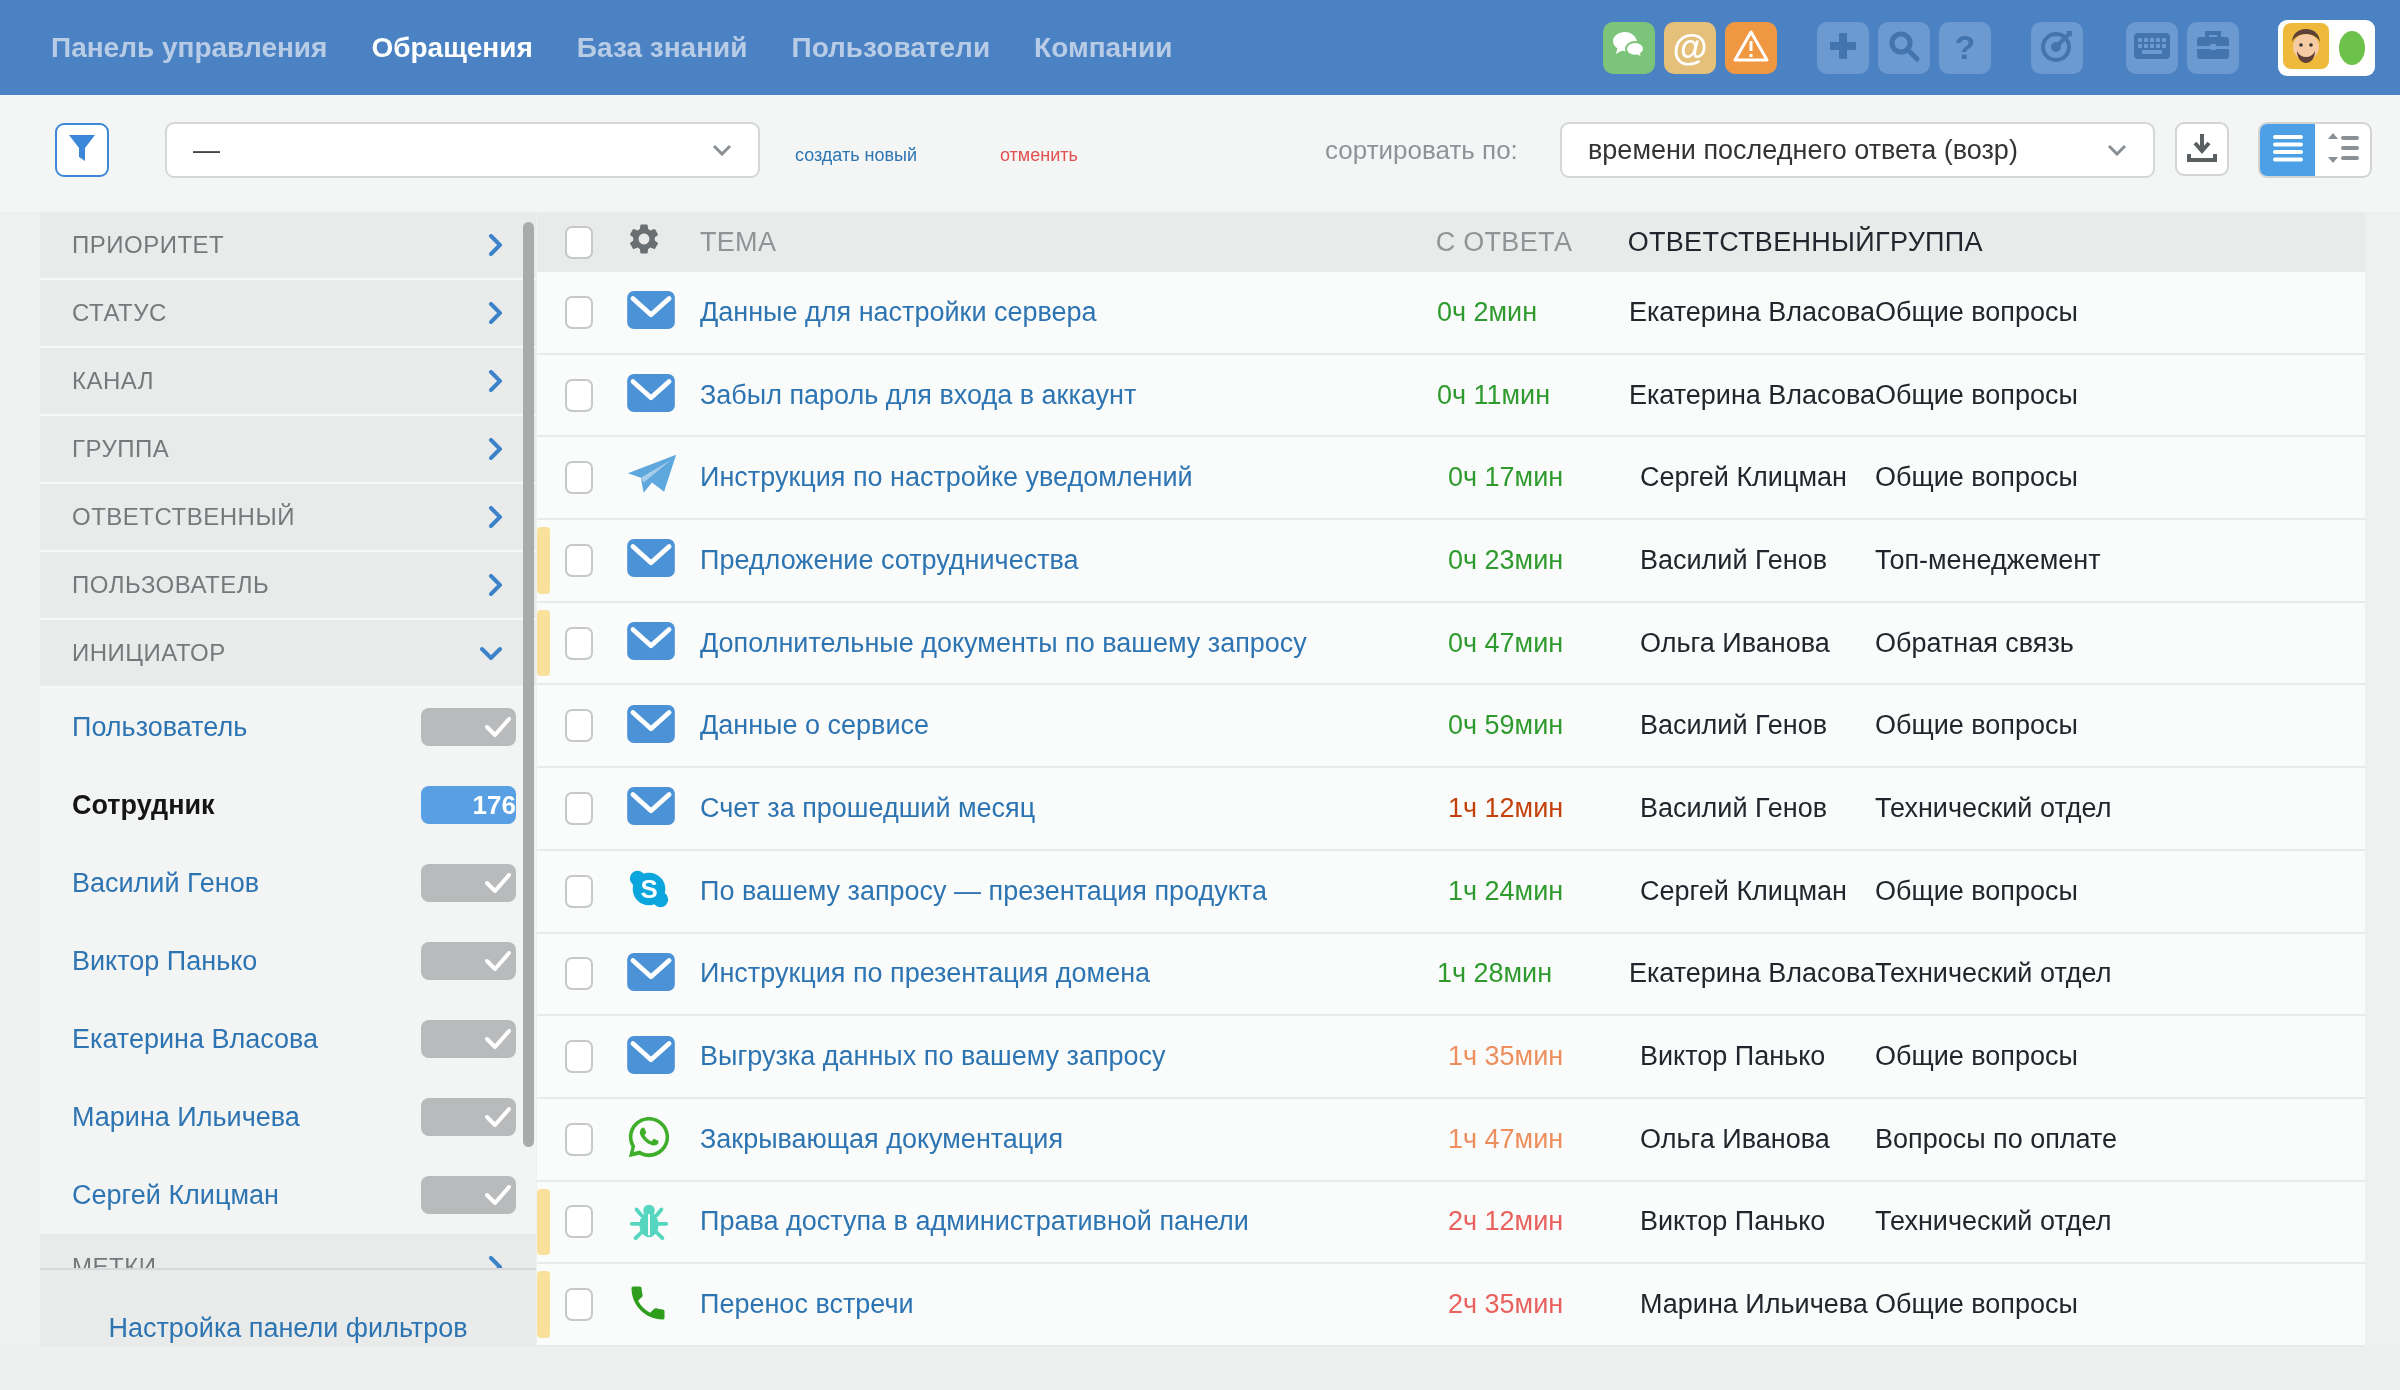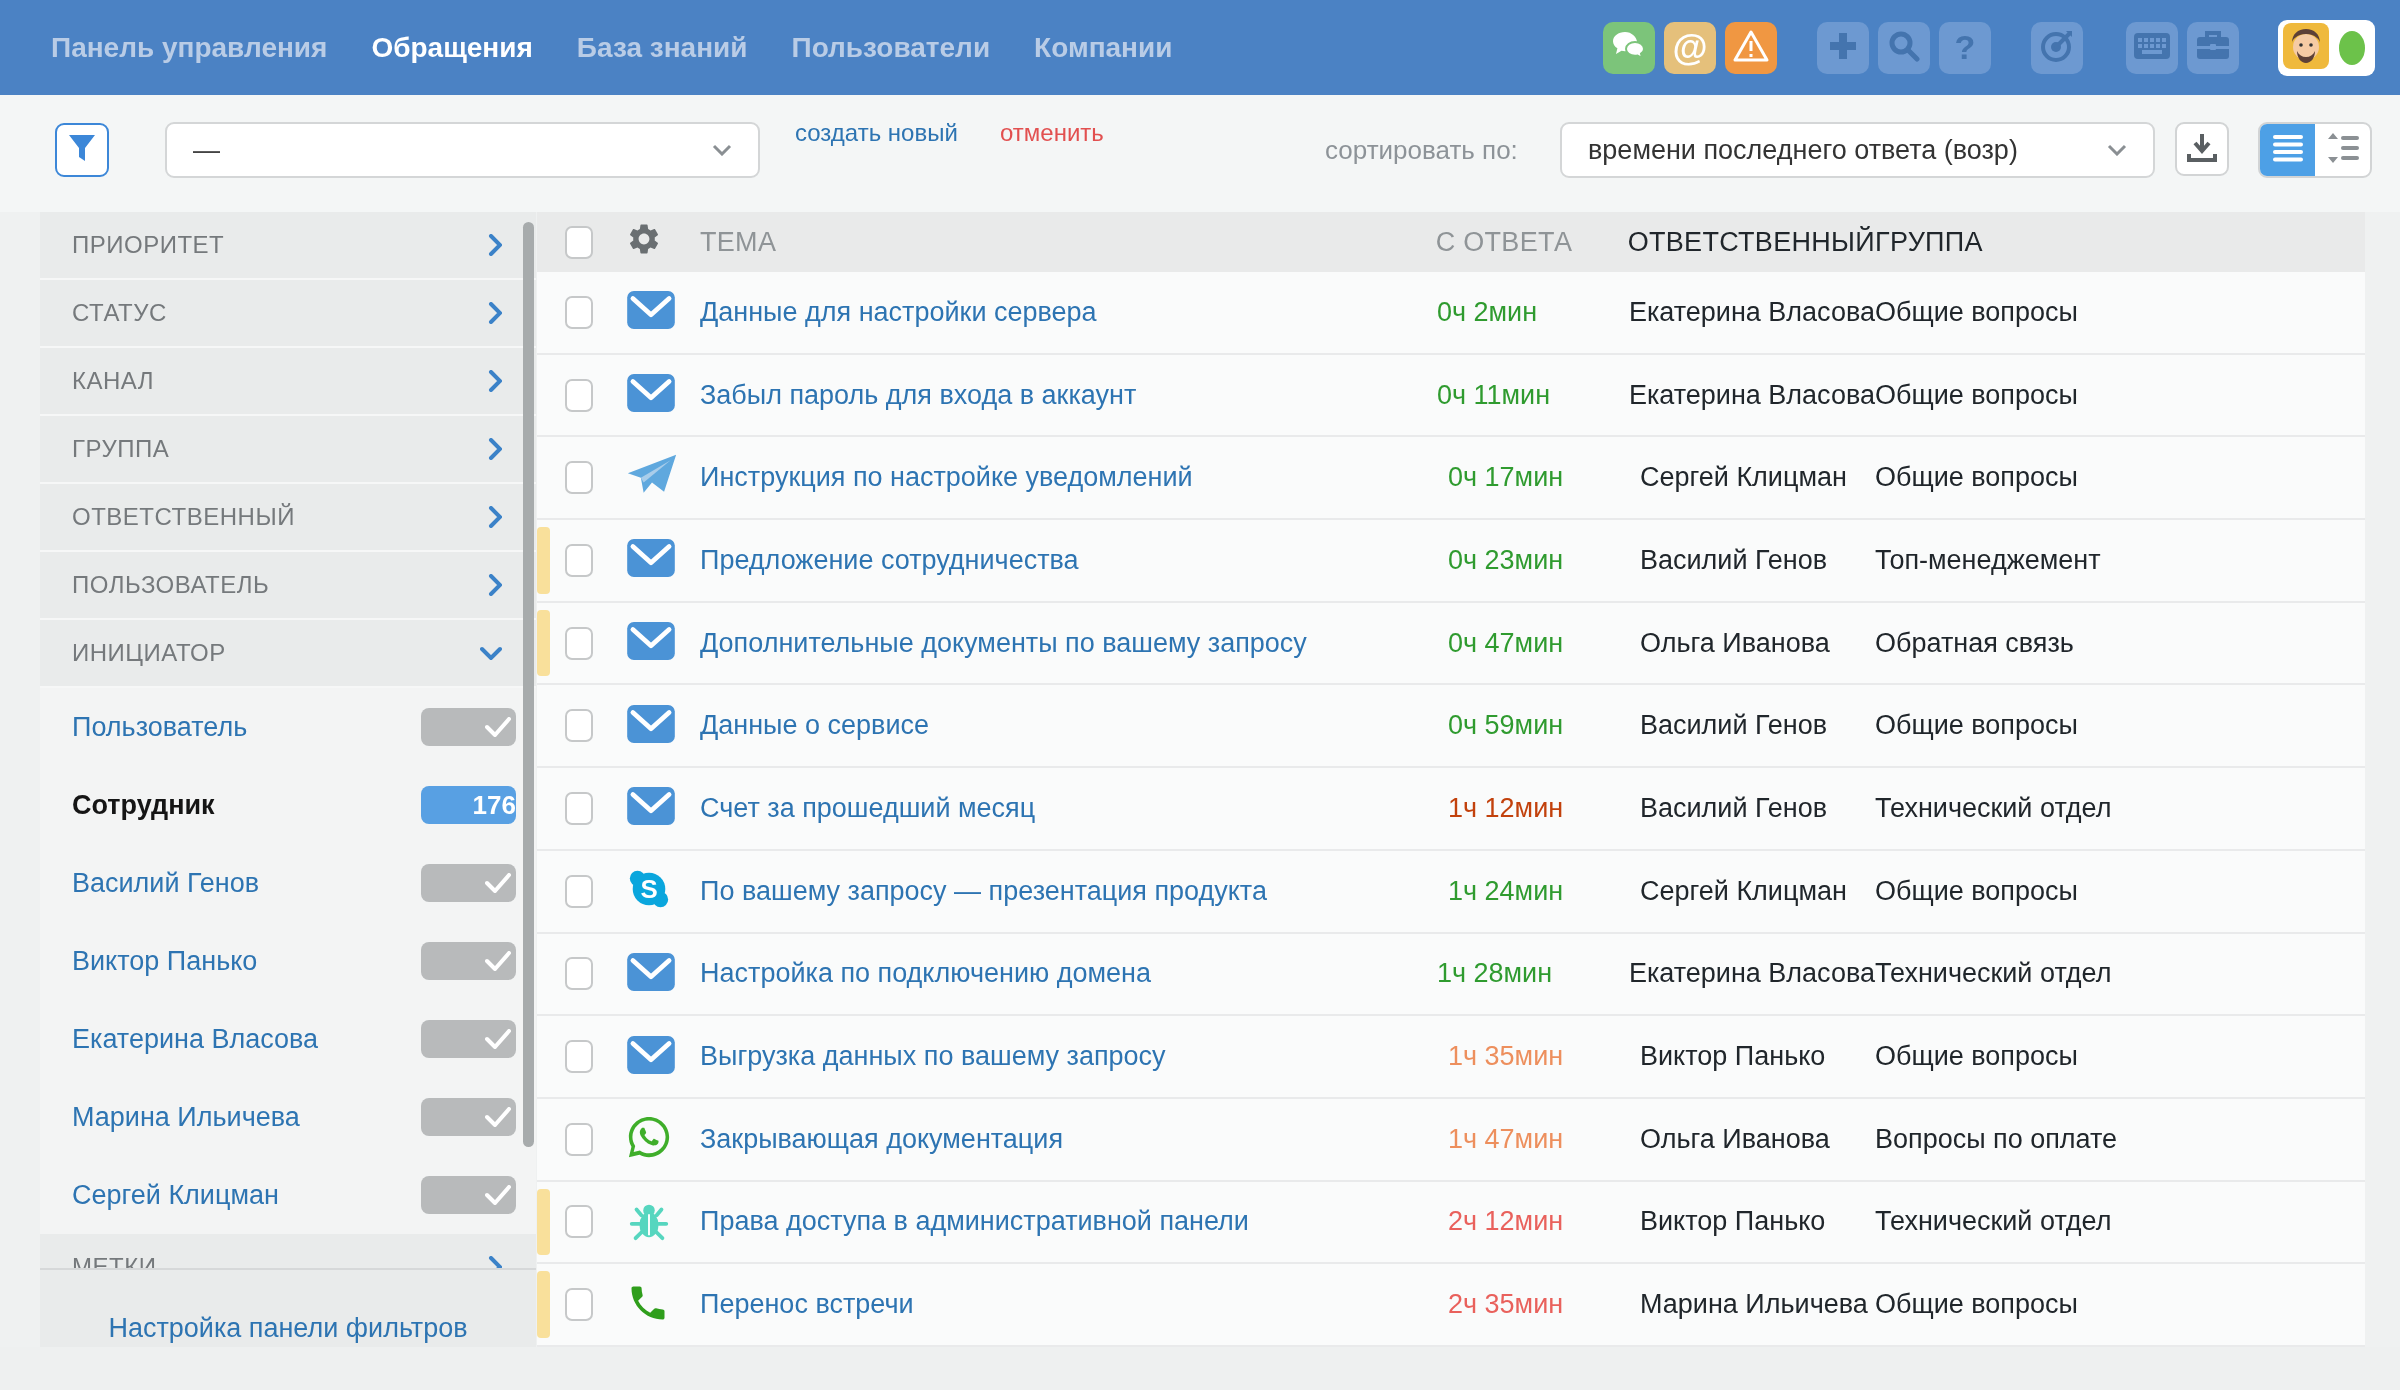--- a/index.html
+++ b/index.html
@@ -27,21 +27,21 @@
   .toolbar { position:absolute; left:0; top:95px; width:2400px; height:117px; background:#f4f6f6; }
   .btn-sq { position:absolute; width:54px; height:54px; background:#fff; border:2px solid #d2d4d5;
     border-radius:9px; display:flex; align-items:center; justify-content:center; cursor:pointer; }
   #filterBtn { left:55px; top:28px; border-color:#3c87d8; }
   .dropdown { position:absolute; height:56px; background:#fff; border:2px solid #d4d6d7; border-radius:9px;
     display:flex; align-items:center; padding:0 26px; font-size:27px; color:#444; cursor:pointer; }
   #filterSelect { left:165px; top:27px; width:595px; }
   #sortSelect { left:1560px; top:27px; width:595px; color:#333; }
   .dd-text { flex:1; white-space:nowrap; }
   .chev-down { width:20px; height:12px; flex:0 0 auto; }
-  .tlink { position:absolute; top:24px; font-size:24px; cursor:pointer; white-space:nowrap; }
+  .tlink { position:absolute; top:50px; font-size:18px; cursor:pointer; white-space:nowrap; }
   #createNew { left:795px; color:#2d74b2; }
   #cancelLink { left:1000px; color:#e25050; }
   #sortLabel { position:absolute; left:1325px; top:40px; font-size:26px; color:#8d9398; }
   #downloadBtn { left:2175px; top:27px; }
   .segmented { position:absolute; left:2258px; top:27px; width:114px; height:56px; background:#fff;
     border:2px solid #d2d4d5; border-radius:9px; overflow:hidden; display:flex; }
   .seg { flex:1; display:flex; align-items:center; justify-content:center; cursor:pointer; }
   .seg.active { background:#4da0e6; }
 
   
@@ -516,21 +516,21 @@
       <div class="trow">
         <div class="c1">
           <span class="checkbox"></span>
         </div>
         <div class="c2">
           <span><svg width="50" height="40" viewBox="0 0 52 42">
               <rect x="1" y="1" width="50" height="40" rx="7" fill="#4b93d6"></rect>
               <path d="M7 9 L26 26 L45 9" fill="none" stroke="#fff" stroke-width="5" stroke-linecap="round" stroke-linejoin="round"></path>
             </svg></span>
         </div>
-        <div class="c3"><span class="subject">Настройка по подключению домена</span></div>
+        <div class="c3"><span class="subject">Инструкция по презентация домена</span></div>
         <div class="c4" style="color:#2f9b2f">1ч 28мин</div>
         <div class="c5">Екатерина Власова</div>
         <div class="c6">Технический отдел</div>
       </div>
       <div class="trow">
         <div class="c1">
           <span class="checkbox"></span>
         </div>
         <div class="c2">
           <span><svg width="50" height="40" viewBox="0 0 52 42">

